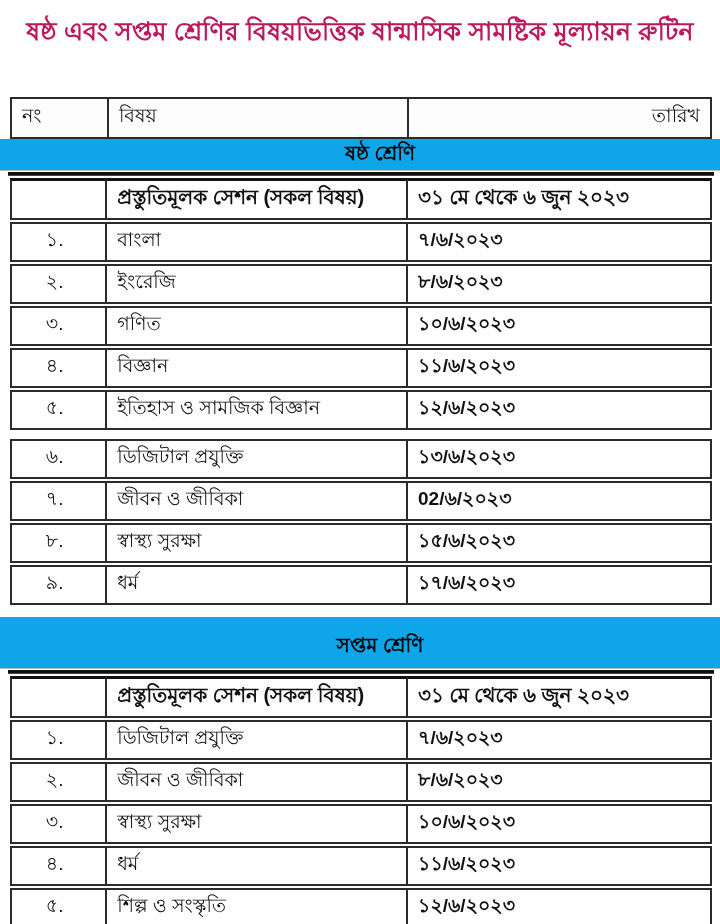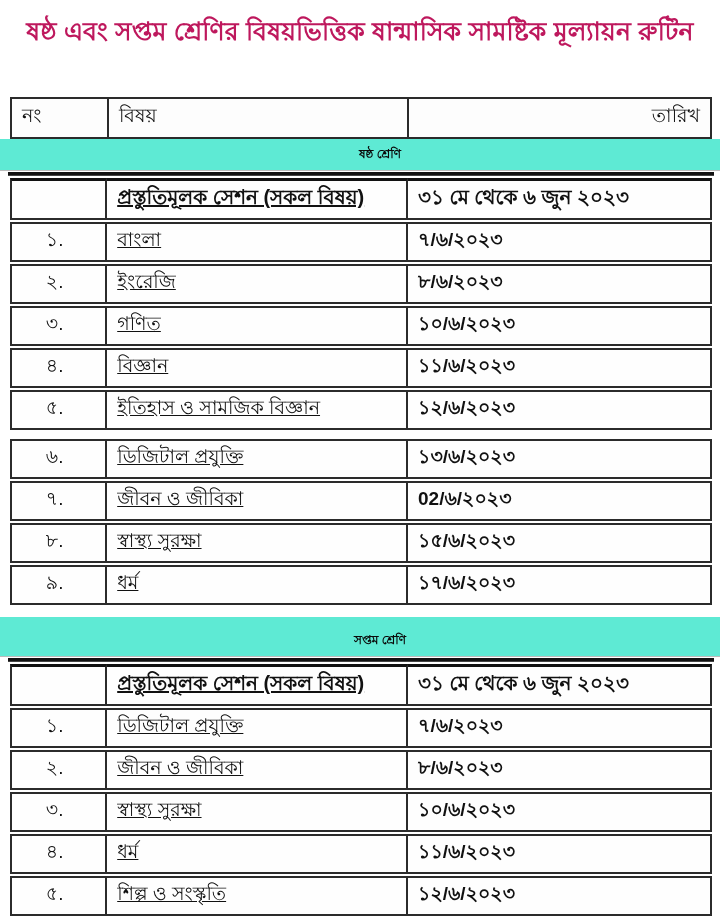--- a/index.html
+++ b/index.html
@@ -40,27 +40,27 @@
     vertical-align: middle;
     background: #fdfdfd;
   }
   .col-no   { width: 95px; }
   .col-sub  { width: 294px; }
   .col-date { width: 297px; text-align: right; }
 
   
   .class-band {
     width: 720px;
-    background: #5eead4;
+    background: #0ea5e9;
     border-bottom: 1px solid #bbbbbb;
     display: flex; align-items: center; justify-content: center;
-    font-size: 12px; font-weight: bold; color: #0a0a0a; padding-left: 40px;
+    font-size: 20px; font-weight: bold; color: #0a0a0a; padding-left: 40px;
   }
   .band-6 { height: 32px; }
-  .band-7 { height: 40px; margin-top: 10px; padding-top: 8px; }
+  .band-7 { height: 52px; margin-top: 10px; padding-top: 8px; }
 
   .thick-rule {
     height: 4px;
     background: #111111;
     margin: 1px 6px 0 8px;
     border-bottom: 1px solid #444444;
   }
 
   
   .class-table {
@@ -78,21 +78,21 @@
     border-top: 2px solid #2b2b2b;
     border-bottom: 2px solid #2b2b2b;
     background: #fefefe;
   }
   .class-table td.cell-no {
     border-left: 2px solid #2b2b2b;
     border-right: 2px solid #2b2b2b;
     text-align: center;
     padding-right: 18px;
   }
-  .class-table td.cell-sub { border-right: 2px solid #2b2b2b; text-decoration: underline; }
+  .class-table td.cell-sub { border-right: 2px solid #2b2b2b; }
   .class-table td.cell-date { border-right: 2px solid #2b2b2b; font-weight: bold; }
   .class-table tr.prep-row td {
     font-weight: bold;
     font-size: 20px;
     border-top: 3px solid #111111;
   }
   .class-table tr.spacer-row td {
     height: 5px;
     border: none;
     background: transparent;

